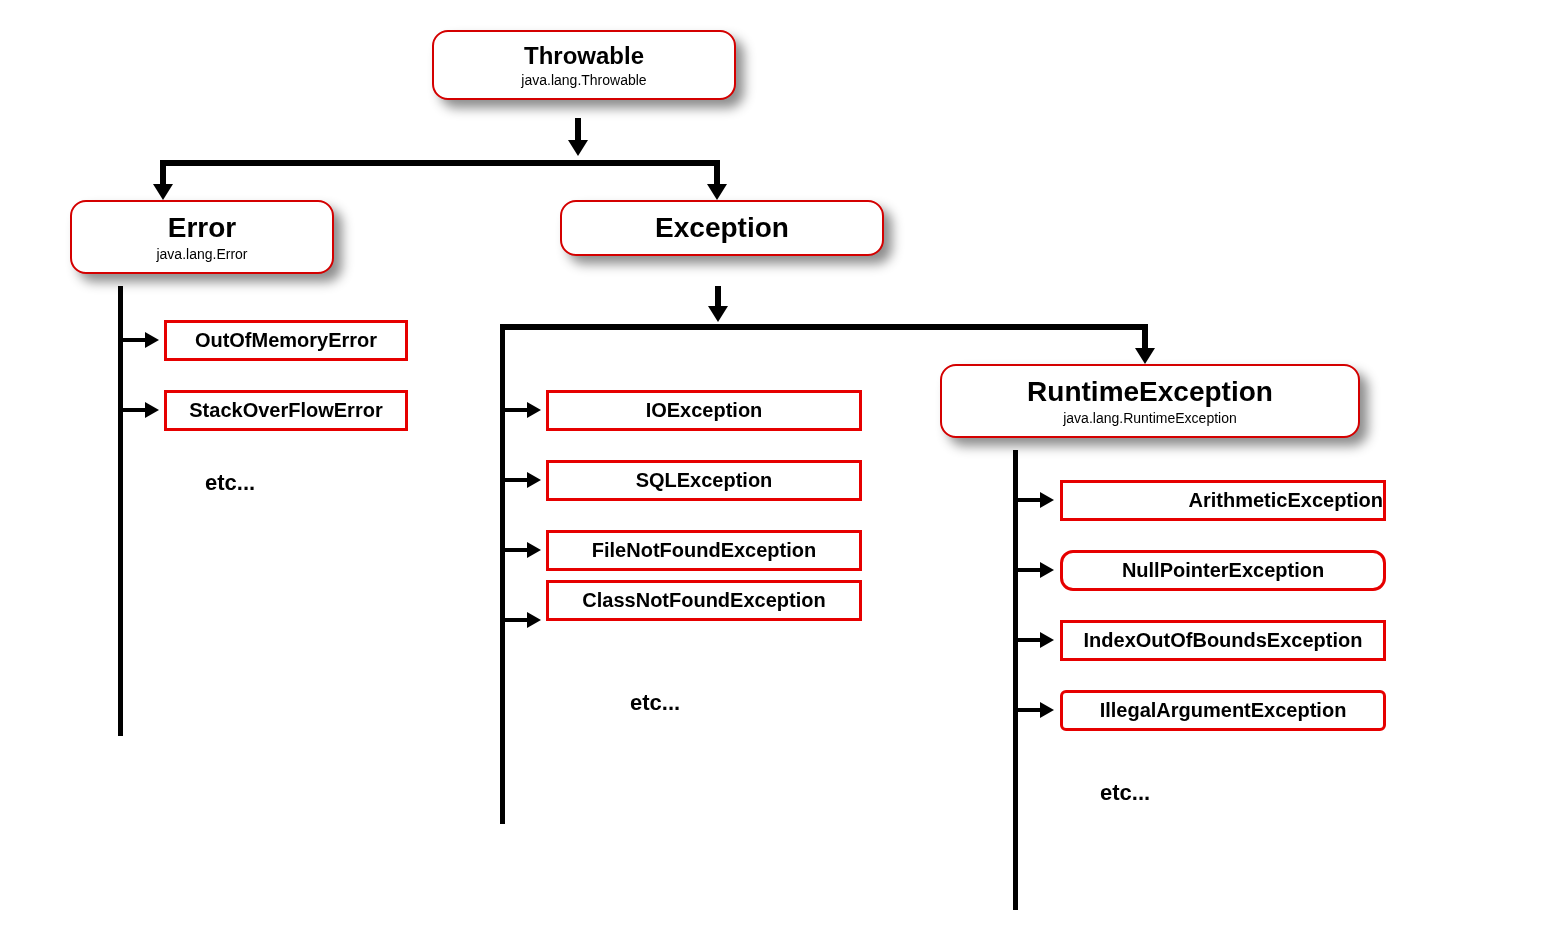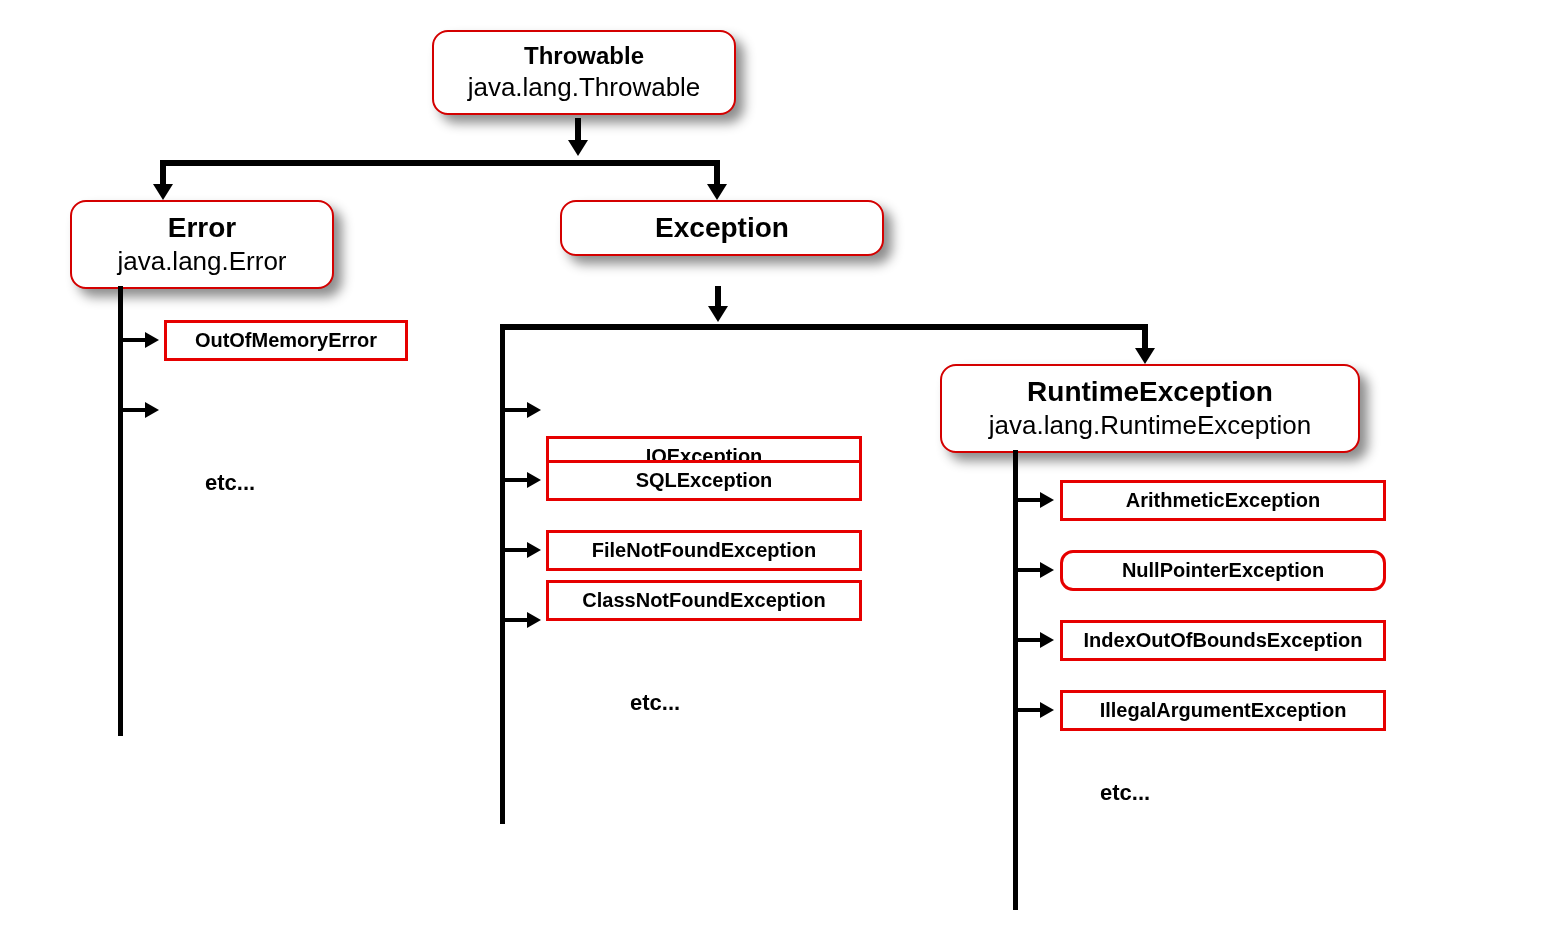--- a/index.html
+++ b/index.html
@@ -10,21 +10,21 @@
   position:absolute;
   border:2px solid #d40000;
   border-radius:16px;
   background:#fff;
   text-align:center;
   padding:10px 22px;
   box-shadow:8px 8px 12px rgba(0,0,0,0.45);
 }
 .classbox .title{font-weight:bold;font-size:28px;color:#000;}
 .classbox .title.big{font-size:24px;}
-.classbox .sub{font-size:26px;color:#000;margin-top:2px;}
+.classbox .sub{font-size:14px;color:#000;margin-top:2px;}
 
 
 .leaf{
   position:absolute;
   border:3px solid #e60000;
   background:#fff;
   text-align:center;
   font-weight:bold;
   font-size:20px;
   color:#000;
@@ -90,35 +90,36 @@
   </div>
 
   <div class="vline thin" style="left:118px;top:286px;height:450px;"></div>
 
   <div class="hline" style="left:123px;top:338px;width:22px;height:4px;"></div>
   <div class="arrow-right" style="left:145px;top:340px;"></div>
   <div class="leaf" style="left:164px;top:320px;width:238px;">OutOfMemoryError</div>
 
   <div class="hline" style="left:123px;top:408px;width:22px;height:4px;"></div>
   <div class="arrow-right" style="left:145px;top:410px;"></div>
+  <div class="leaf" style="left:164px;top:390px;width:238px;">StackOverFlowError</div>
 
   <div class="etc" style="left:205px;top:470px;">etc...</div>
 
   <div class="vline" style="left:715px;top:286px;height:24px;"></div>
   <div class="arrow-down" style="left:718px;top:306px;"></div>
   <div class="hline" style="left:500px;top:324px;width:648px;"></div>
 
   <div class="vline thin" style="left:500px;top:324px;height:500px;"></div>
 
   <div class="vline" style="left:1142px;top:324px;height:28px;"></div>
   <div class="arrow-down" style="left:1145px;top:348px;"></div>
 
   <div class="hline" style="left:505px;top:408px;width:22px;height:4px;"></div>
   <div class="arrow-right" style="left:527px;top:410px;"></div>
-  <div class="leaf" style="left:546px;top:390px;width:310px;margin-top:46px;">IOException</div>
+  <div class="leaf" style="left:546px;top:390px;width:310px;">IOException</div>
 
   <div class="hline" style="left:505px;top:478px;width:22px;height:4px;"></div>
   <div class="arrow-right" style="left:527px;top:480px;"></div>
   <div class="leaf" style="left:546px;top:460px;width:310px;">SQLException</div>
 
   <div class="hline" style="left:505px;top:548px;width:22px;height:4px;"></div>
   <div class="arrow-right" style="left:527px;top:550px;"></div>
   <div class="leaf" style="left:546px;top:530px;width:310px;">FileNotFoundException</div>
 
   <div class="hline" style="left:505px;top:618px;width:22px;height:4px;"></div>
@@ -129,29 +130,29 @@
 
   <div class="classbox" style="left:940px;top:364px;width:372px;">
     <div class="title">RuntimeException</div>
     <div class="sub">java.lang.RuntimeException</div>
   </div>
 
   <div class="vline thin" style="left:1013px;top:450px;height:460px;"></div>
 
   <div class="hline" style="left:1018px;top:498px;width:22px;height:4px;"></div>
   <div class="arrow-right" style="left:1040px;top:500px;"></div>
-  <div class="leaf" style="left:1060px;top:480px;width:320px;">ArithmeticException</div>
+  <div class="leaf" style="left:1060px;top:480px;width:320px;text-align:right;">ArithmeticException</div>
 
   <div class="hline" style="left:1018px;top:568px;width:22px;height:4px;"></div>
   <div class="arrow-right" style="left:1040px;top:570px;"></div>
   <div class="leaf" style="left:1060px;top:550px;width:320px;border-radius:13px;">NullPointerException</div>
 
   <div class="hline" style="left:1018px;top:638px;width:22px;height:4px;"></div>
   <div class="arrow-right" style="left:1040px;top:640px;"></div>
   <div class="leaf" style="left:1060px;top:620px;width:320px;">IndexOutOfBoundsException</div>
 
   <div class="hline" style="left:1018px;top:708px;width:22px;height:4px;"></div>
   <div class="arrow-right" style="left:1040px;top:710px;"></div>
-  <div class="leaf" style="left:1060px;top:690px;width:320px;">IllegalArgumentException</div>
+  <div class="leaf" style="left:1060px;top:690px;width:320px;border-radius:6px;">IllegalArgumentException</div>
 
   <div class="etc" style="left:1100px;top:780px;">etc...</div>
 
 </div>
 
 </body></html>

